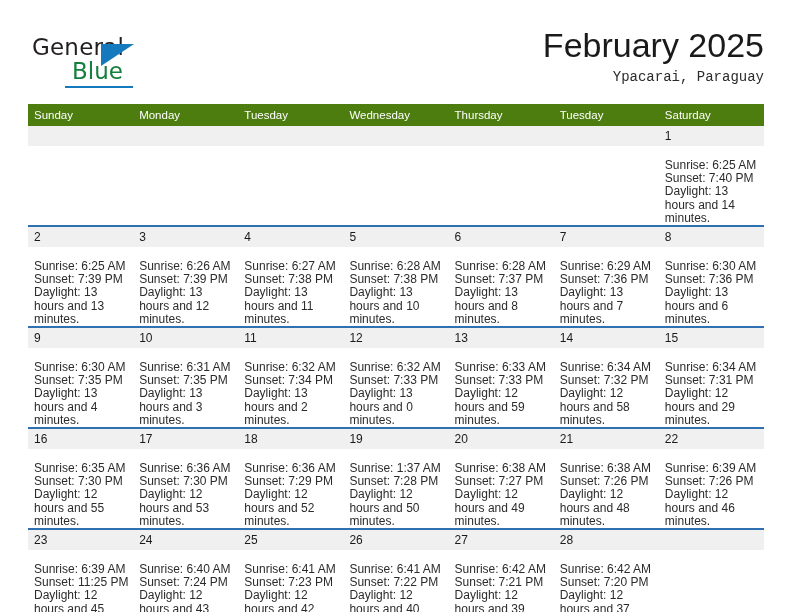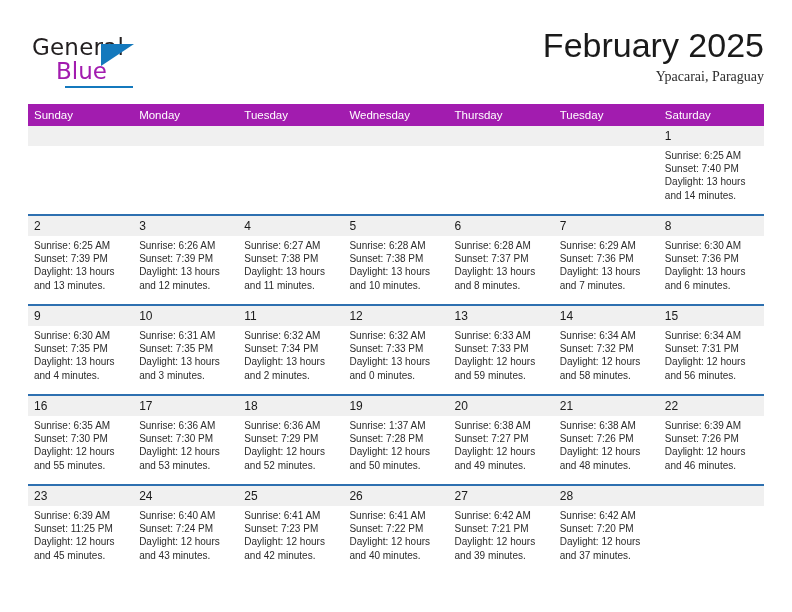--- a/index.html
+++ b/index.html
@@ -50,24 +50,24 @@
     position: absolute;
     left: 69px;
     top: 10px;
     width: 0;
     height: 0;
     border-left: 33px solid #1479bd;
     border-bottom: 22px solid transparent;
   }
   .logo-blue {
     position: absolute;
-    left: 24px;
+    left: 40px;
     top: 24px;
     font-size: 23px;
-    color: #a21caf;
+    color: #15803d;
     font-family: "DejaVu Sans", sans-serif;
     font-weight: 400;
   }
   .logo-underline {
     position: absolute;
     left: 33px;
     top: 52px;
     width: 68px;
     height: 2px;
     background: #1479bd;
@@ -86,34 +86,34 @@
     letter-spacing: 0px;
     line-height: 34px;
     font-family: "Liberation Sans", sans-serif;
   }
   .location {
     font-size: 14px;
     font-weight: 400;
     color: #2b2b2b;
     line-height: 20px;
     margin-top: 5px;
-    font-family: Liberation Serif, serif;
+    font-family: Liberation Mono, monospace;
   }
 
   
   .calendar {
     position: absolute;
     left: 28px;
     top: 104px;
     width: 736px;
     border-collapse: collapse;
     table-layout: fixed;
   }
   .calendar th {
-    background: #a21caf;
+    background: #4d7c0f;
     color: #ffffff;
     font-size: 11.5px;
     font-weight: 400;
     text-align: left;
     padding: 5px 0 5px 6px;
     height: 11px;
     font-family: "Liberation Sans", sans-serif;
   }
   .calendar td {
     vertical-align: top;
@@ -137,22 +137,22 @@
     padding: 4px 0 3px 6px;
     line-height: 13px;
     min-height: 13px;
   }
   .cell-empty .daynum {
     background: #f0f0f0;
     color: transparent;
   }
   .info {
     display: block;
-    padding: 3px 6px 0 6px;
-    font-size: 10px;
+    padding: 13px 6px 0 6px;
+    font-size: 12px;
     line-height: 13.2px;
     color: #2b2b2b;
     font-family: "Liberation Sans", sans-serif;
   }
   .info span {
     display: block;
     white-space: nowrap;
   }
   .info .daylight {
     white-space: normal;
@@ -366,21 +366,21 @@
                 <span class="daylight">Daylight: 12 hours and 58 minutes.</span>
               </div>
             </div>
           </td>
           <td class="day-cell">
             <div class="cell-inner">
               <span class="daynum">15</span>
               <div class="info">
                 <span class="sunrise">Sunrise: 6:34 AM</span>
                 <span class="sunset">Sunset: 7:31 PM</span>
-                <span class="daylight">Daylight: 12 hours and 56 minutes.</span>
+                <span class="daylight">Daylight: 12 hours and 29 minutes.</span>
               </div>
             </div>
           </td>
         </tr>
         <tr class="week-row">
           <td class="day-cell">
             <div class="cell-inner">
               <span class="daynum">16</span>
               <div class="info">
                 <span class="sunrise">Sunrise: 6:35 AM</span>

